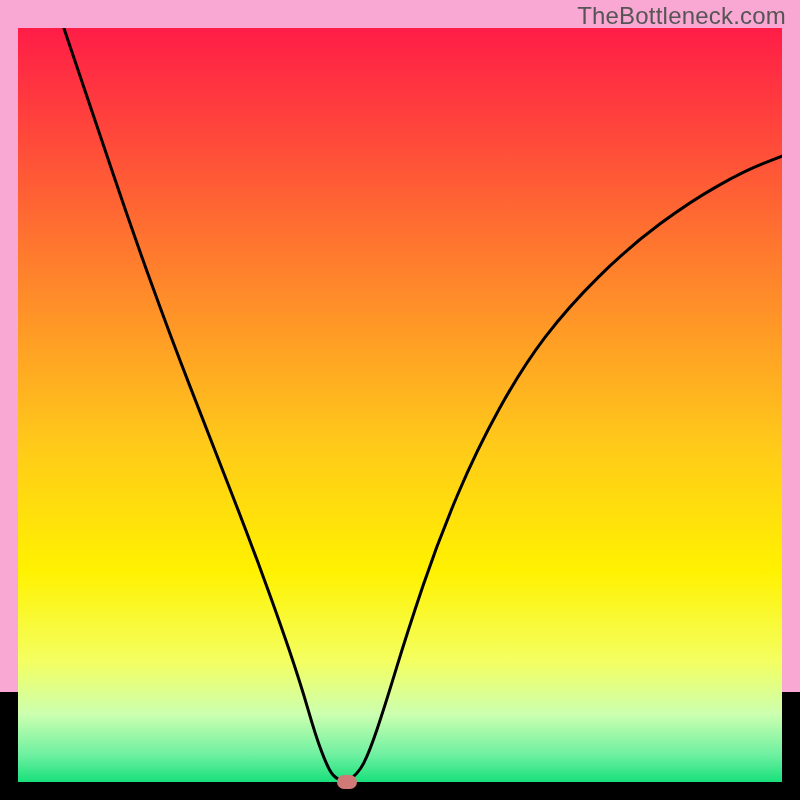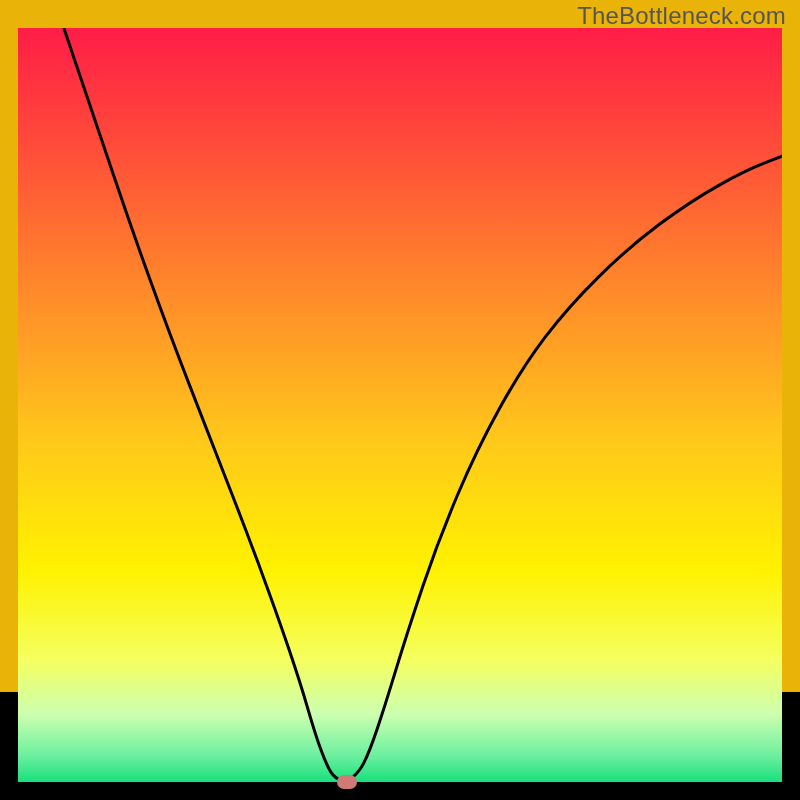--- a/index.html
+++ b/index.html
@@ -8,21 +8,21 @@
     width: 800px;
     height: 800px;
     background: #000;
     font-family: Arial, Helvetica, sans-serif;
     overflow: hidden;
   }
   .outer {
     position: relative;
     width: 800px;
     height: 692px;
-    background: #eab308;
+    background: #f9a8d4;
   }
   .watermark {
     position: absolute;
     top: 2px;
     right: 14px;
     color: #555;
     font-size: 24px;
     font-weight: 500;
     letter-spacing: 0.2px;
     user-select: none;

